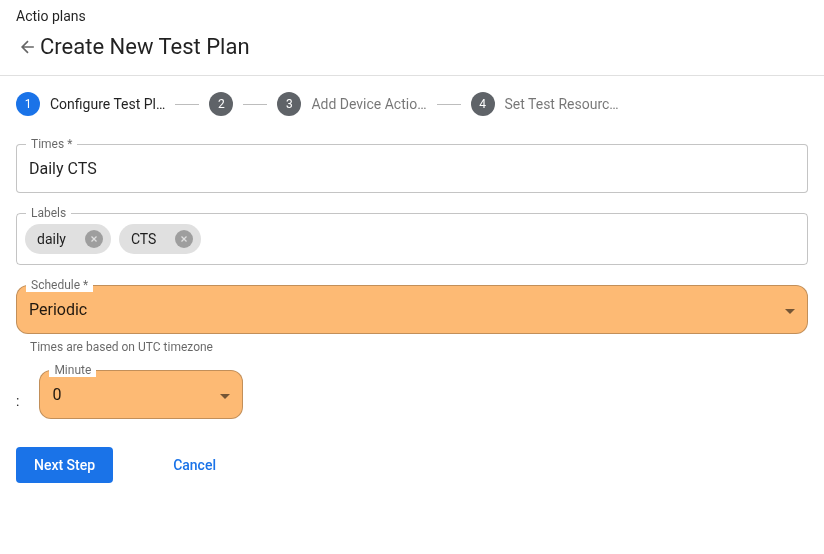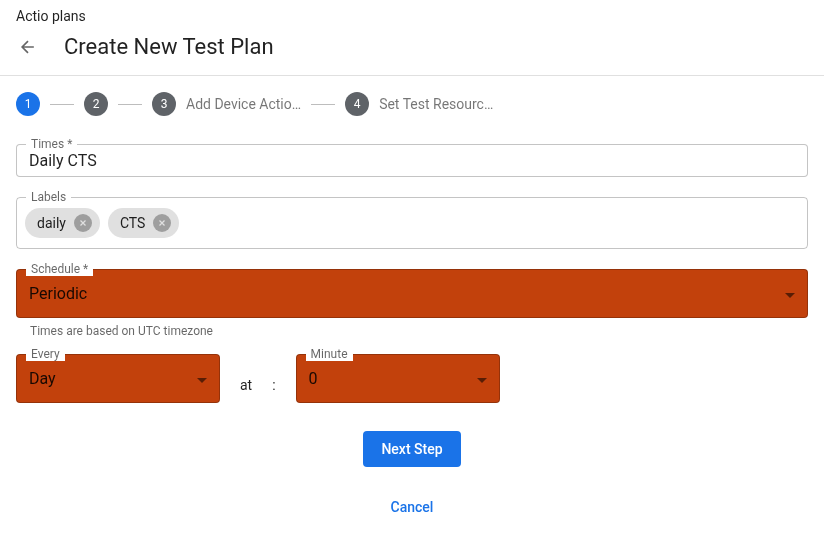--- a/index.html
+++ b/index.html
@@ -18,21 +18,20 @@
     .breadcrumb {
       padding: 8px 16px 6px;
       font-size: 14px;
       color: rgba(0,0,0,0.87);
     }
 
     .header-row {
       display: flex;
       align-items: center;
       padding: 4px 16px 12px;
-      gap: 24px;
     }
 
     .back-arrow {
       color: rgba(0,0,0,0.6);
       cursor: pointer;
       display: flex;
       align-items: center;
       justify-content: center;
       width: 24px;
       height: 24px;
@@ -117,21 +116,21 @@
       left: 10px;
       background: #fff;
       padding: 0 5px;
       font-size: 12px;
       color: rgba(0,0,0,0.6);
       z-index: 1;
     }
 
     .text-input {
       width: 100%;
-      padding: 6px 12px;
+      padding: 14px 12px;
       border: 1px solid rgba(0,0,0,0.23);
       border-radius: 4px;
       font-size: 16px;
       color: rgba(0,0,0,0.87);
       outline: none;
     }
 
     .chip-container {
       width: 100%;
       min-height: 52px;
@@ -139,21 +138,21 @@
       border: 1px solid rgba(0,0,0,0.23);
       border-radius: 4px;
       display: flex;
       gap: 8px;
       align-items: center;
     }
 
     .chip {
       display: flex;
       align-items: center;
-      gap: 8px;
+      gap: 19px;
       background: #e0e0e0;
       border-radius: 16px;
       padding: 6px 8px 6px 12px;
       font-size: 14px;
       color: rgba(0,0,0,0.87);
     }
 
     .chip-remove {
       width: 18px;
       height: 18px;
@@ -163,28 +162,28 @@
       align-items: center;
       justify-content: center;
       cursor: pointer;
       color: #e0e0e0;
     }
 
     .select-field {
       width: 100%;
       padding: 14px 12px;
       border: 1px solid rgba(0,0,0,0.23);
-      border-radius: 4px;
+      border-radius: 12px;
       font-size: 16px;
       color: rgba(0,0,0,0.87);
       display: flex;
       justify-content: space-between;
       align-items: center;
       cursor: pointer;
-      background: #c2410c;
+      background: #fdba74;
     }
 
     .dropdown-arrow {
       color: rgba(0,0,0,0.54);
     }
 
     .hint-text {
       font-size: 12px;
       color: rgba(0,0,0,0.6);
       margin-top: -14px;
@@ -210,23 +209,22 @@
 
     .sep-text {
       font-size: 14px;
       color: rgba(0,0,0,0.87);
       padding-top: 12px;
     }
 
     .button-row {
       display: flex;
       align-items: center;
-      gap: 32px;
+      gap: 60px;
       margin-top: 28px;
-      flex-direction: column;
     }
 
     .primary-btn {
       background: #1a73e8;
       color: #fff;
       border: none;
       padding: 10px 18px;
       border-radius: 4px;
       font-size: 14px;
       font-weight: 500;
@@ -256,20 +254,21 @@
   <div class="page-title">Create New Test Plan</div>
 </div>
 
 <div class="divider-line"></div>
 
 <div class="content">
 
   <div class="stepper">
     <div class="step">
       <div class="step-circle active">1</div>
+      <div class="step-label">Configure Test Pl…</div>
     </div>
     <div class="step-connector"></div>
     <div class="step">
       <div class="step-circle inactive">2</div>
     </div>
     <div class="step-connector"></div>
     <div class="step">
       <div class="step-circle inactive">3</div>
       <div class="step-label inactive">Add Device Actio…</div>
     </div>
@@ -315,34 +314,20 @@
         <svg width="10" height="6" viewBox="0 0 10 6" fill="currentColor">
             <path d="M0 0l5 5 5-5z"></path>
           </svg>
       </span>
     </div>
   </div>
 
   <div class="hint-text">Times are based on UTC timezone</div>
 
   <div class="schedule-row">
-    <div class="schedule-item">
-      <div class="form-field small-select" style="margin-bottom:0;">
-        <div class="floating-label">Every</div>
-        <div class="select-field">
-          <span>Day</span>
-          <span class="dropdown-arrow">
-            <svg width="10" height="6" viewBox="0 0 10 6" fill="currentColor">
-                <path d="M0 0l5 5 5-5z"></path>
-              </svg>
-          </span>
-        </div>
-      </div>
-      <span class="sep-text">at</span>
-    </div>
 
     <div class="schedule-item">
       <span class="sep-text">:</span>
     </div>
 
     <div class="form-field small-select" style="margin-bottom:0;">
       <div class="floating-label">Minute</div>
       <div class="select-field">
         <span>0</span>
         <span class="dropdown-arrow">

